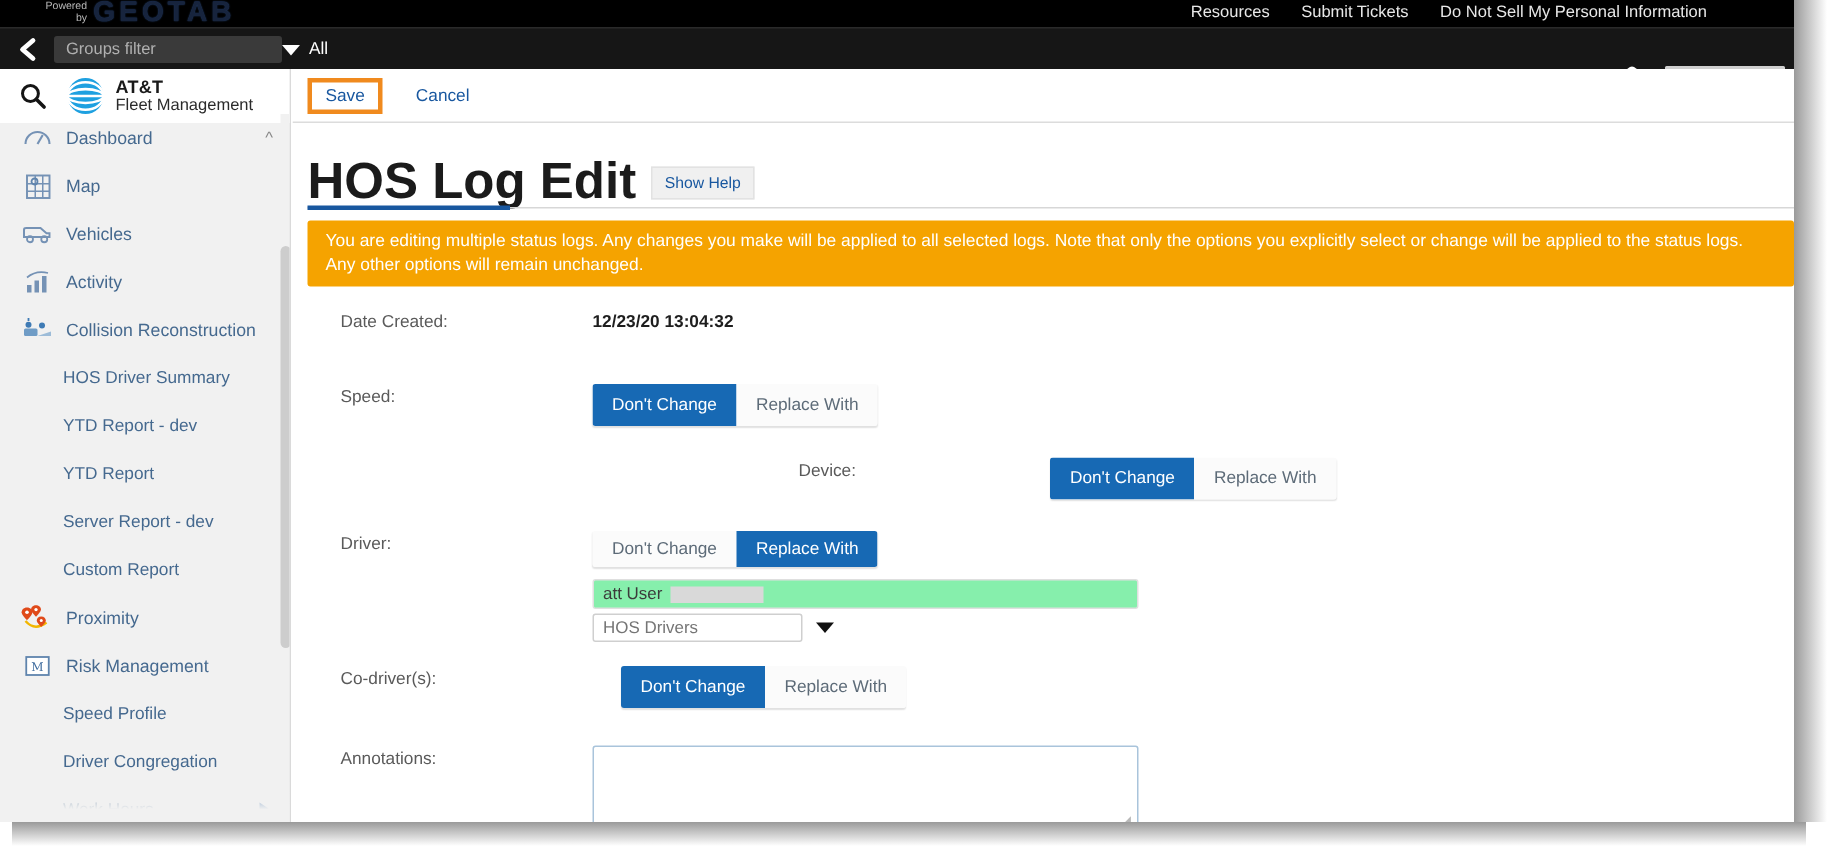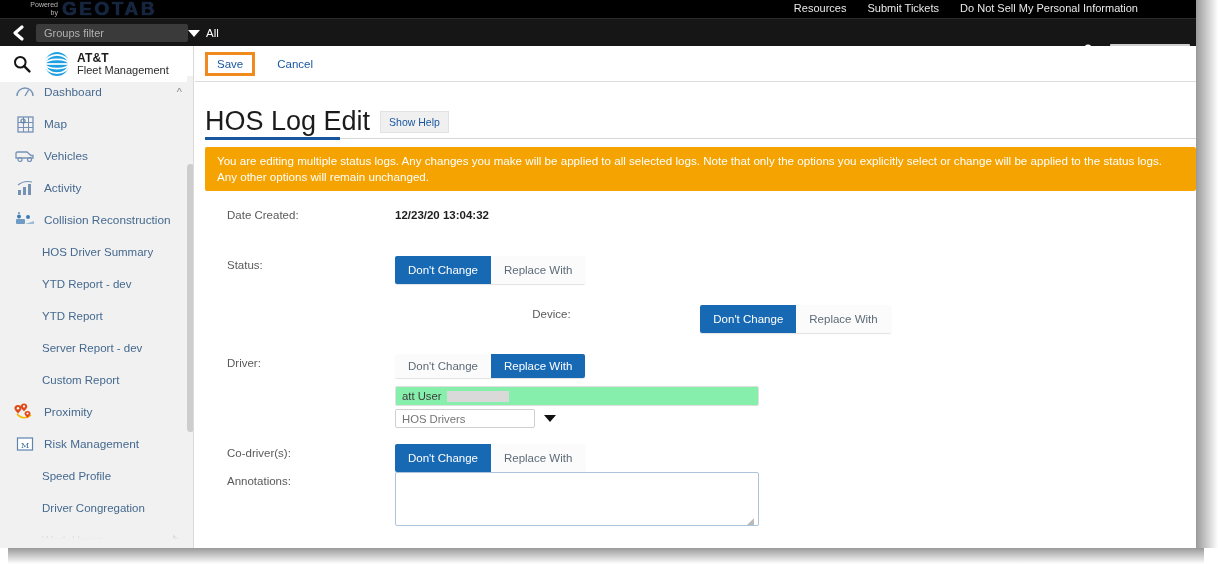--- a/index.html
+++ b/index.html
@@ -218,21 +218,21 @@
     font-family: "Liberation Sans", sans-serif;
   }
 
   .title-row {
     position: absolute; left: 0; top: 44px;
     width: 1001px; height: 48px;
     display: flex; align-items: flex-end;
     padding-left: 10px;
   }
   .page-title {
-    font-size: 27px; color: #1b1b1b; font-weight: 400;
+    font-size: 34px; color: #1b1b1b; font-weight: 700;
     line-height: 33px;
     text-align: right;
   }
   .btn-showhelp {
     margin-left: 10px; margin-bottom: 5px;
     background: #f0f0f0;
     border: 1px solid #e2e2e2;
     color: #18579f; font-size: 10.5px;
     padding: 4px 8px;
     cursor: pointer;
@@ -557,21 +557,21 @@
       <div class="banner">You are editing multiple status logs. Any changes you make will be applied to all selected logs. Note that only the options you explicitly select or change will be applied to the status logs. Any other options will remain unchanged.</div>
 
       <div class="form">
 
         <div class="frow" style="margin-bottom:22px;">
           <div class="flabel">Date Created:</div>
           <div class="fvalue">12/23/20 13:04:32</div>
         </div>
 
         <div class="frow" style="margin-bottom:21px;">
-          <div class="flabel">Status:</div>
+          <div class="flabel">Speed:</div>
           <div class="seg">
             <button class="on">Don't Change</button>
             <button class="off">Replace With</button>
           </div>
         </div>
 
         <div class="frow" style="margin-bottom:21px;justify-content:center;">
           <div class="flabel">Device:</div>
           <div class="seg">
             <button class="on">Don't Change</button>
@@ -592,21 +592,21 @@
                 <span class="redact-chip"></span>
               </div>
               <div class="combo-wrap">
                 <input class="combo" value="" placeholder="HOS Drivers" style="">
                 <span class="combo-caret"></span>
               </div>
             </div>
           </div>
         </div>
 
-        <div class="frow" style="">
+        <div class="frow" style="margin-bottom:25px;gap:19px;">
           <div class="flabel">Co-driver(s):</div>
           <div class="seg">
             <button class="on">Don't Change</button>
             <button class="off">Replace With</button>
           </div>
         </div>
 
         <div class="frow">
           <div class="flabel">Annotations:</div>
           <div style="position:relative;">

